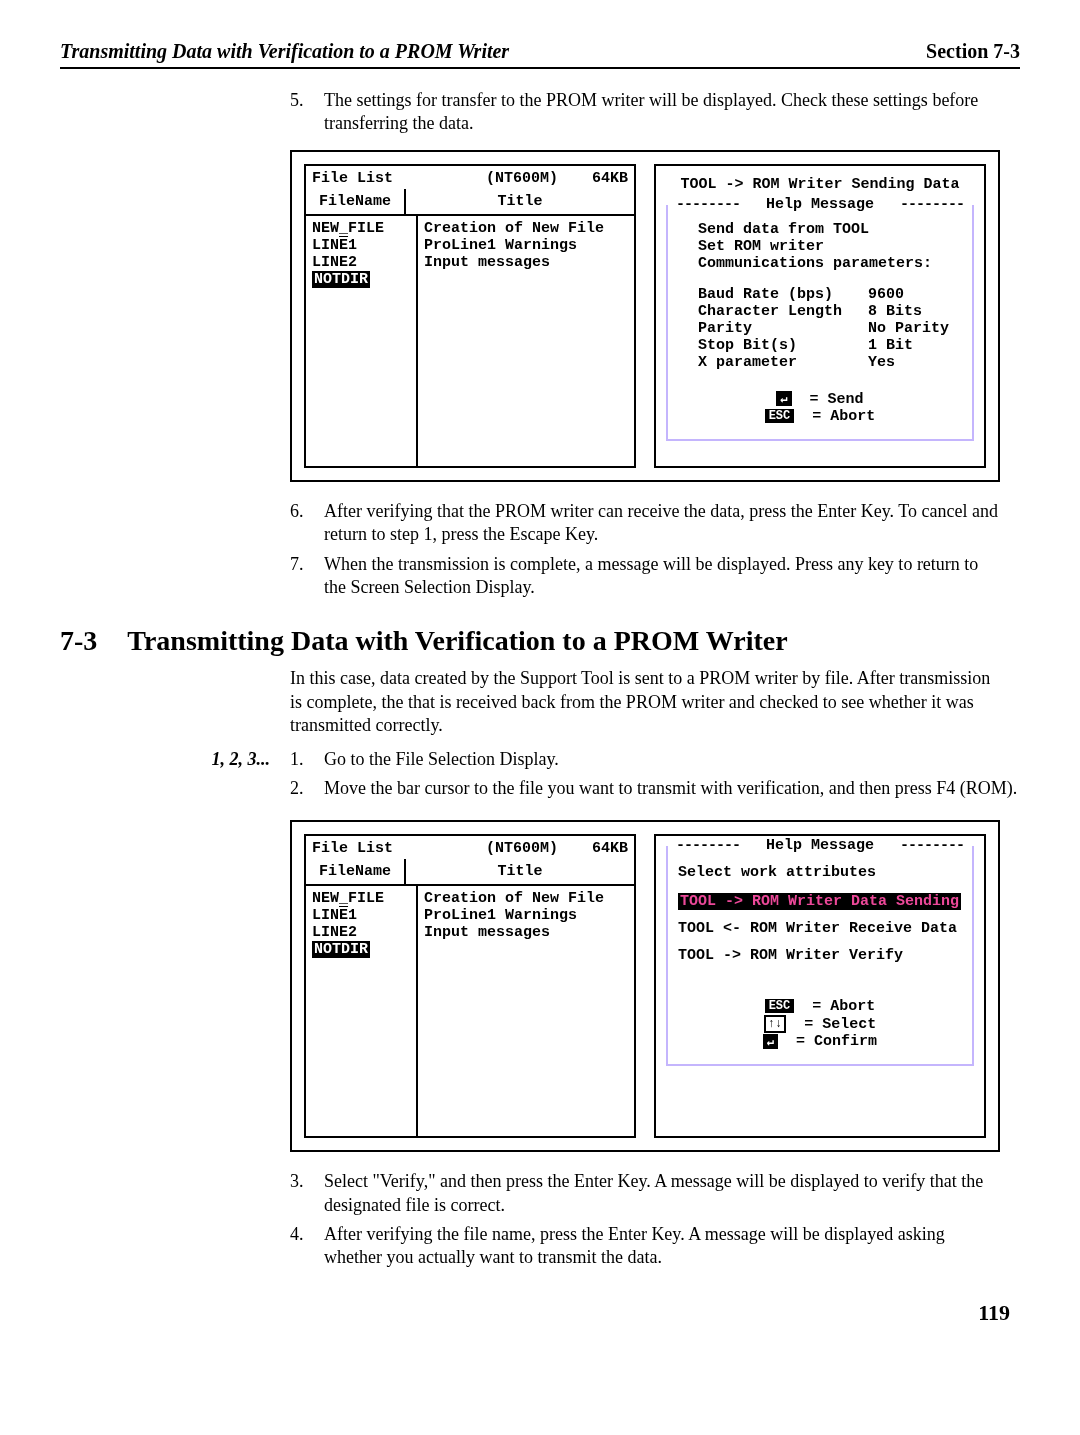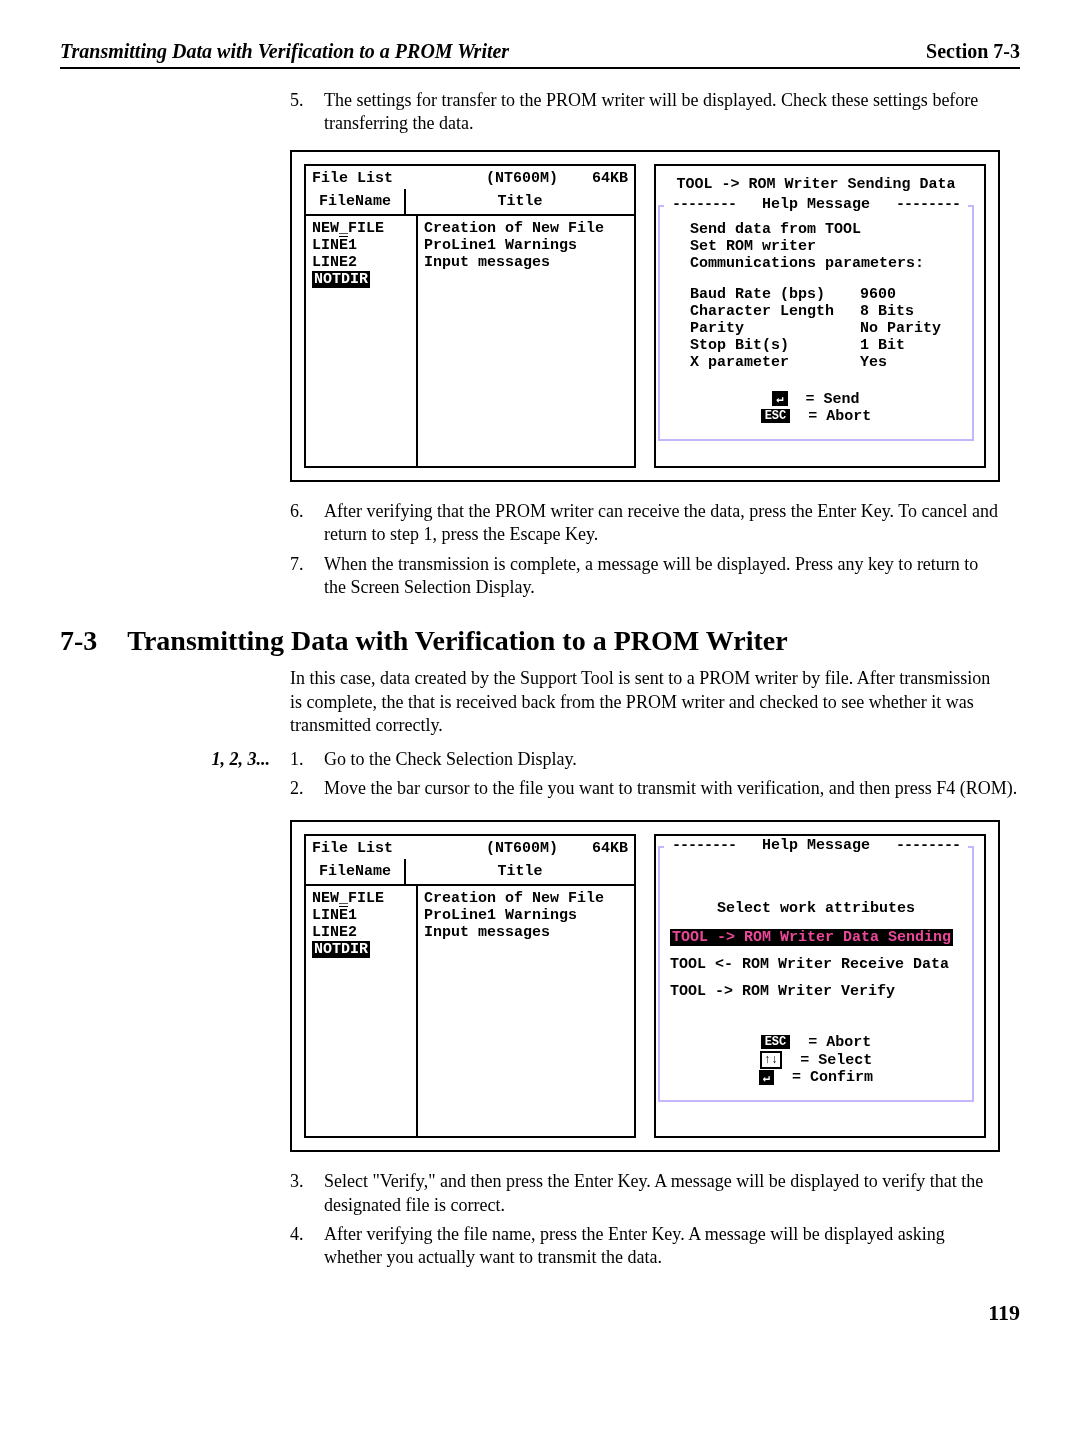--- a/index.html
+++ b/index.html
@@ -46,21 +46,21 @@
     display: flex;
     border-bottom: 2px solid #000;
   }
   .cell-fn-h { width: 98px; border-right: 2px solid #000; text-align: center; padding: 4px 0; }
   .cell-ti-h { flex: 1; text-align: center; padding: 4px 0; }
   .dos-left-top { display: flex; padding: 4px 6px 2px 6px; }
   .dos-left-body { display: flex; flex: 1; }
   .col-fn { width: 98px; border-right: 2px solid #000; padding: 4px 6px; }
   .col-ti { flex: 1; padding: 4px 6px; }
   .inv { background: #000; color: #fff; padding: 0 2px; display: inline-block; }
-  .dos-right-inner { padding: 6px 10px 10px 2px; }
+  .dos-right-inner { padding: 6px 10px 10px 10px; }
   .dos-right-title { text-align: center; padding: 4px 0 8px 0; }
   .help-box { border: 2px solid #c4b5fd; padding: 8px 10px 14px 10px; position: relative; margin-top: 4px;}
   .help-title { position: absolute; top: -11px; left: 0; right: 0; text-align: center; }
   .help-title span { background: #fff; padding: 0 4px; }
   .dash { letter-spacing: -1px; }
   .kv { display: flex; }
   .kv .k { width: 170px; }
   .keyline { margin-top: 20px; text-align: center; }
   .keycap { background: #000; color: #fff; padding: 0 4px; font-size: 12px; display: inline-block; vertical-align: middle;}
   .arrows-box { border: 2px solid #000; color:#000; padding: 0 2px; font-size: 12px; display:inline-block; vertical-align: middle; font-weight:bold;}
@@ -69,21 +69,21 @@
     gap: 30px;
     font-weight: bold;
     font-size: 28px;
     margin: 26px 0 10px 0;
   }
   .section-num { }
   .section-title { }
   .section-intro { margin-left: 230px; margin-right: 20px; font-size: 18px; line-height: 1.3; margin-bottom: 10px;}
   .steps-row { display: flex; font-size: 18px; line-height: 1.3; }
   .steps-label { width: 140px; font-style: italic; font-weight: bold; text-align: right; padding-right: 20px; margin-left: 70px;}
-  .page-num { text-align: right; font-weight: bold; font-size: 22px; margin-top: 30px; }
+  .page-num { text-align: right; font-weight: bold; font-size: 22px; margin-top: 30px; margin-right: 10px; }
   .menu-sel { background:#000; color:#ec4899; padding: 0 2px; }
 </style>
 </head>
 <body>
 
 <div class="page">
 
   <div class="header-bar">
     <div class="header-left">Transmitting Data with Verification to a PROM Writer</div>
     <div class="header-right">Section 7-3</div>
@@ -175,21 +175,21 @@
     <div class="section-title">Transmitting Data with Verification to a PROM Writer</div>
   </div>
 
   <div class="section-intro">In this case, data created by the Support Tool is sent to a PROM writer by file. After transmission is complete, the that is received back from the PROM writer and checked to see whether it was transmitted correctly.</div>
 
   <div class="steps-row">
     <div class="steps-label">1, 2, 3...</div>
     <div style="flex:1;">
       <div class="step">
         <div class="step-num">1.</div>
-        <div class="step-text">Go to the Check Selection Display.</div>
+        <div class="step-text">Go to the File Selection Display.</div>
       </div>
       <div class="step">
         <div class="step-num">2.</div>
         <div class="step-text">Move the bar cursor to the file you want to transmit with verification, and then press F4 (ROM).</div>
       </div>
     </div>
   </div>
 
   <div class="body-indent">
 
@@ -215,21 +215,21 @@
             <div>Creation of New File</div>
             <div>ProLine1 Warnings</div>
             <div>Input messages</div>
           </div>
         </div>
       </div>
       <div class="dos-right">
         <div class="dos-right-inner">
           <div class="help-box">
             <div class="help-title"><span><span class="dash">--------</span>&nbsp;&nbsp;<span>Help Message</span>&nbsp;&nbsp;<span class="dash">--------</span></span></div>
-            <div style="text-align:center; padding:8px 0 12px 0;margin-top:36px;">Select work attributes</div>
+            <div style="padding:8px 0 12px 0;">Select work attributes</div>
             <div><span class="menu-sel">TOOL -&gt; ROM Writer Data Sending</span></div>
             <div style="height:10px;"></div>
             <div>TOOL &lt;- ROM Writer Receive Data</div>
             <div style="height:10px;"></div>
             <div>TOOL -&gt; ROM Writer Verify</div>
             <div class="keyline" style="margin-top:34px;">
               <div><span class="keycap">ESC</span>&nbsp; <span>=  Abort</span></div>
               <div><span class="arrows-box">↑↓</span>&nbsp; <span>=  Select</span></div>
               <div><span class="keycap">↵</span>&nbsp; <span>=  Confirm</span></div>
             </div>

